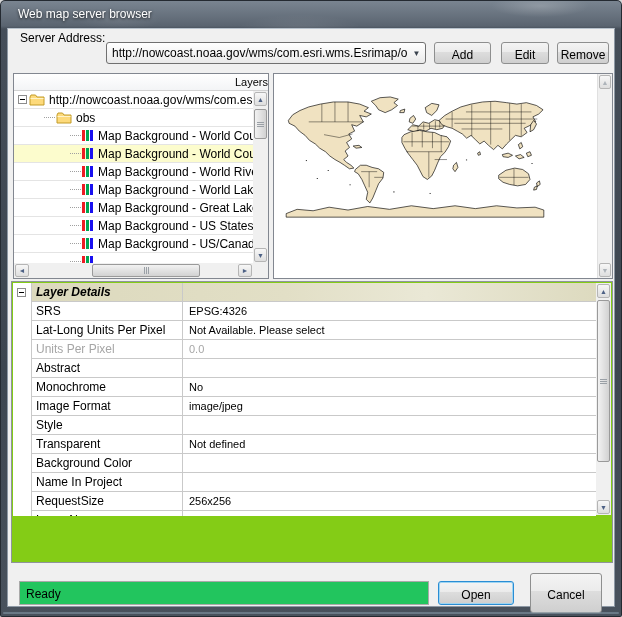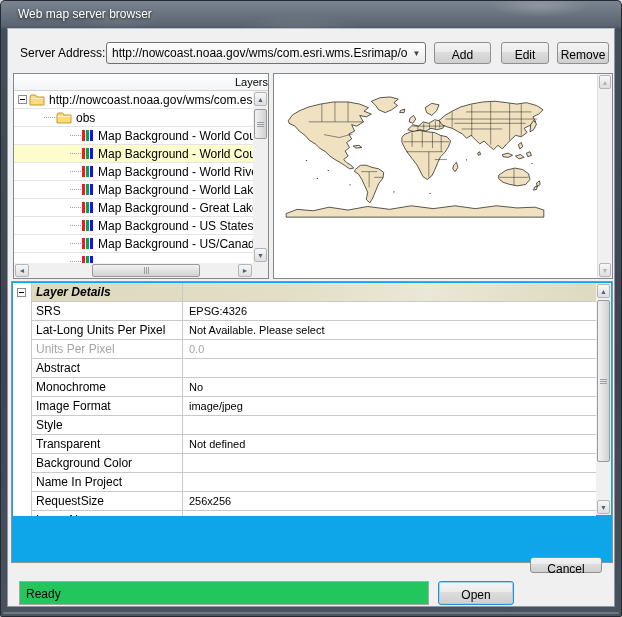--- a/index.html
+++ b/index.html
@@ -20,21 +20,21 @@
     background:rgba(170,195,212,.35); border-radius:2px;}
 
   .titlebar{position:absolute; left:0; top:0; right:0; height:28px;
     color:#fff; font-size:12px; padding:7px 0 0 18px;
     text-shadow:0 1px 3px rgba(0,0,0,.8); cursor:default;}
 
   .content{position:absolute; left:7px; top:28px; width:608px; height:579px;
     background:#f0f0f0; border:1px solid #8d98a4; border-top-color:#b8c2cc;}
 
   
-  .server-label{position:absolute; left:12px; top:17px; font-size:12px; color:#000;}
+  .server-label{position:absolute; left:12px; top:2px; font-size:12px; color:#000;}
   .combo{position:absolute; left:98px; top:13px; width:320px; height:22px;
     background:linear-gradient(180deg,#ffffff,#f4f4f4 55%,#e9e9e9);
     border:1px solid #707070; border-radius:3px; font-size:12px;
     display:flex; align-items:center; overflow:hidden; cursor:default;}
   .combo-text{flex:1; padding-left:5px; white-space:nowrap; overflow:hidden;}
   .combo-arrow{flex:none; width:17px; text-align:center; font-size:8px; color:#39424d; padding-top:1px;}
 
   .btn{position:absolute; height:22px; font-size:12px; color:#000; text-align:center;
     background:linear-gradient(180deg,#f4f4f4 0%,#ebebeb 45%,#dddddd 46%,#cfcfcf 100%);
     border:1px solid #8e8f8f; border-radius:3px; padding-top:3px; cursor:default;}
@@ -88,41 +88,41 @@
   .tree-hthumb{top:1px; bottom:1px; left:78px; width:108px;}
 
   
   .map-panel{position:absolute; left:265px; top:44px; width:340px; height:206px;
     background:#fff; border:1px solid #828790;}
   .worldmap{position:absolute; left:10px; top:18px;}
   .map-vscroll{right:0; top:0; bottom:0; border-left:1px solid #e0e0e0;}
 
   
   .details-panel{position:absolute; left:3px; top:252px; width:602px; height:282px;
-    background:#0ea5e9; border:1px solid #8f949c;}
+    background:#84cc16; border:1px solid #8f949c;}
   .grid{position:absolute; left:1px; top:1px; right:16px; height:233px;
     background:#fff; overflow:hidden; padding-left:18px;}
   .grid::before{content:""; position:absolute; left:18px; top:0; bottom:0; width:1px; background:#c9c9c9;}
   .grid-ebox{position:absolute; left:4px; top:5px;}
   .drow{display:flex; height:19px; border-bottom:1px solid #c9c9c9; cursor:default;}
   .dlabel{width:152px; flex:none; border-right:1px solid #c9c9c9;
     font-size:12px; padding:2px 0 0 5px; white-space:nowrap; overflow:hidden;}
   .dvalue{flex:1; font-size:11px; padding:3px 0 0 6px; white-space:nowrap; overflow:hidden;}
   .drow.header{background:linear-gradient(90deg,#dcd9bd 0%,#e2dfc6 45%,#eae8d6 70%,#dddabf 100%);}
   .drow.header .dlabel{font-weight:bold; font-style:italic; font-size:12px; border-right:1px solid #c9c9c9;}
   .drow.disabled .dlabel,.drow.disabled .dvalue{color:#a6a6a6;}
   .grid-vscroll{right:1px; top:1px; height:232px;}
   .grid-thumb{left:1px; right:1px; top:17px; height:162px;}
 
   
   .statusbox{position:absolute; left:11px; top:552px; width:410px; height:24px;
     border:1px solid #a9a9a9; background:#22c55e; font-size:12px; padding:5px 0 0 6px;}
   .btn-open{left:430px; top:552px; width:76px; height:24px; padding-top:4px;
     border:1px solid #2a8dd4; box-shadow:0 0 0 1px #9fd5f2 inset; border-color:var(--default-button-border,#2a8dd4);}
-  .btn-cancel{left:522px; top:528px; width:72px; height:16px; padding-top:4px;}
+  .btn-cancel{left:522px; top:544px; width:72px; height:40px; padding-top:4px;}
 </style>
 </head>
 <body>
 
 <div class="app">
 
   <div class="titlebar">
     <span>Web map server browser</span>
   </div>
 

